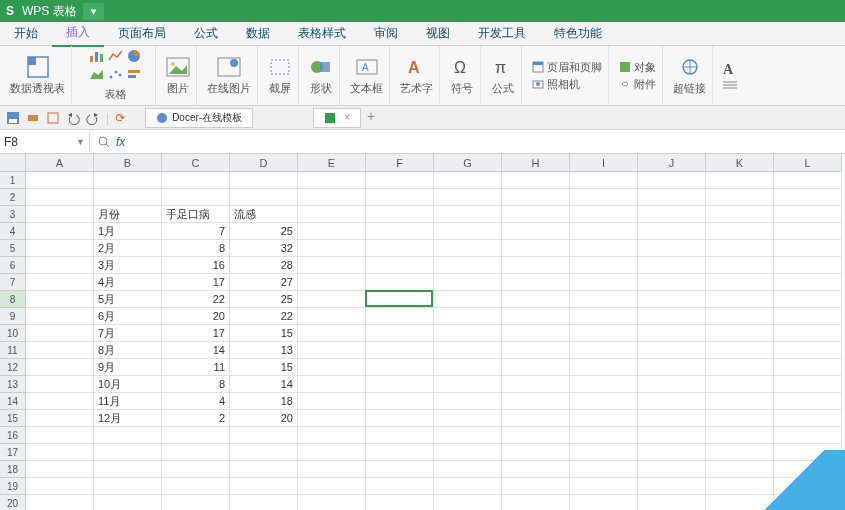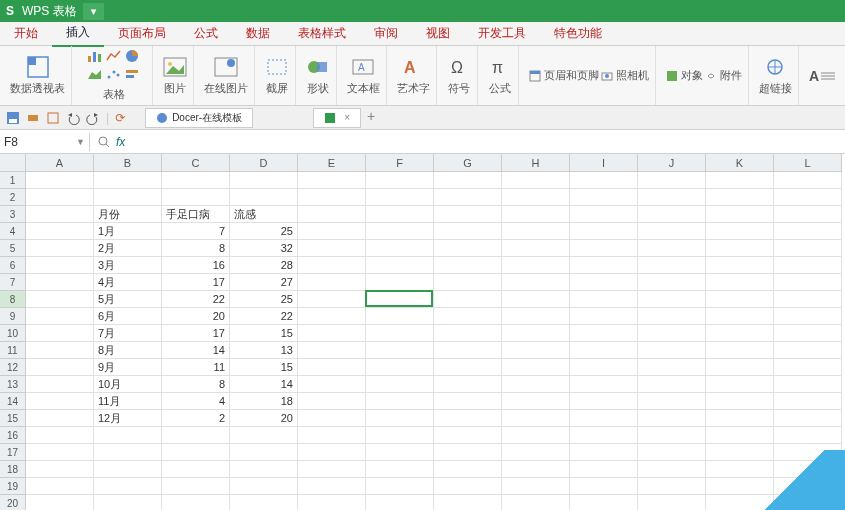--- a/index.html
+++ b/index.html
@@ -3,30 +3,30 @@
 <meta charset="utf-8">
 <style>
   * { box-sizing: border-box; margin: 0; padding: 0; }
   body { font-family: "Microsoft YaHei", Arial, sans-serif; font-size: 12px; color: #333; background: #fff; width: 845px; height: 510px; overflow: hidden; position: relative; }
   
   .titlebar { background: #2e9b4f; color: #fff; height: 22px; display: flex; align-items: center; padding: 0 6px; font-size: 12px; }
   .titlebar .logo { font-weight: bold; margin-right: 8px; }
   .titlebar .tb-tab { background: #44ad63; padding: 2px 8px; margin-left: 6px; font-size: 11px; }
   
   .menubar { background: #f4f4f4; height: 24px; display: flex; align-items: center; border-bottom: 1px solid #d0d0d0; }
-  .menubar .mitem { padding: 4px 14px; font-size: 12px; color: #b91c1c; cursor: pointer; }
-  .menubar .mitem.active { color: #0f172a; border-bottom: 2px solid #2e9b4f; }
+  .menubar .mitem { padding: 4px 14px; font-size: 12px; color: #0c4a6e; cursor: pointer; }
+  .menubar .mitem.active { color: #8b5cf6; border-bottom: 2px solid #2e9b4f; }
   
   .ribbon { background: #f7f7f7; height: 60px; display: flex; align-items: center; border-bottom: 1px solid #d0d0d0; padding: 0 4px; gap: 4px; overflow: hidden; }
   .ribbon .grp { display: flex; flex-direction: column; align-items: center; padding: 0 6px; border-right: 1px solid #e0e0e0; height: 100%; justify-content: center; }
   .ribbon .grp .icon-big { width: 24px; height: 24px; display: flex; align-items: center; justify-content: center; }
   .ribbon .grp .lbl { font-size: 11px; color: #555; margin-top: 2px; white-space: nowrap; }
   .ribbon .grp-chart { flex-direction: row; gap: 3px; flex-wrap: wrap; width: 80px; padding: 2px 4px; }
   .ribbon .grp-chart .mini { width: 16px; height: 14px; }
-  .ribbon .side { display: flex; flex-direction: row; gap: 2px; padding: 0 6px; border-right: 1px solid #e0e0e0; font-size: 11px; color: #555; justify-content: center; height: 100%; }
+  .ribbon .side { display: flex; flex-direction: column; gap: 2px; padding: 0 6px; border-right: 1px solid #e0e0e0; font-size: 11px; color: #555; justify-content: center; height: 100%; font-family: Liberation Serif, serif; }
   .ribbon .side div { display: flex; align-items: center; gap: 3px; white-space: nowrap; }
   
   .qat { background: #f0f0f0; height: 24px; display: flex; align-items: center; padding: 0 6px; gap: 6px; border-bottom: 1px solid #d0d0d0; }
   .qat .qicon { width: 14px; height: 14px; display: inline-block; }
   .qat .tabs { display: flex; margin-left: 10px; gap: 0; }
   .qat .doctab { background: #fff; border: 1px solid #ccc; padding: 2px 10px; font-size: 10px; display: flex; align-items: center; gap: 4px; }
   .qat .doctab .close { color: #888; cursor: pointer; margin-left: 4px; }
   .qat .plus { color: #888; padding: 0 6px; cursor: pointer; font-size: 14px; }
   
   .fbar { height: 24px; display: flex; align-items: center; border-bottom: 1px solid #d0d0d0; }

